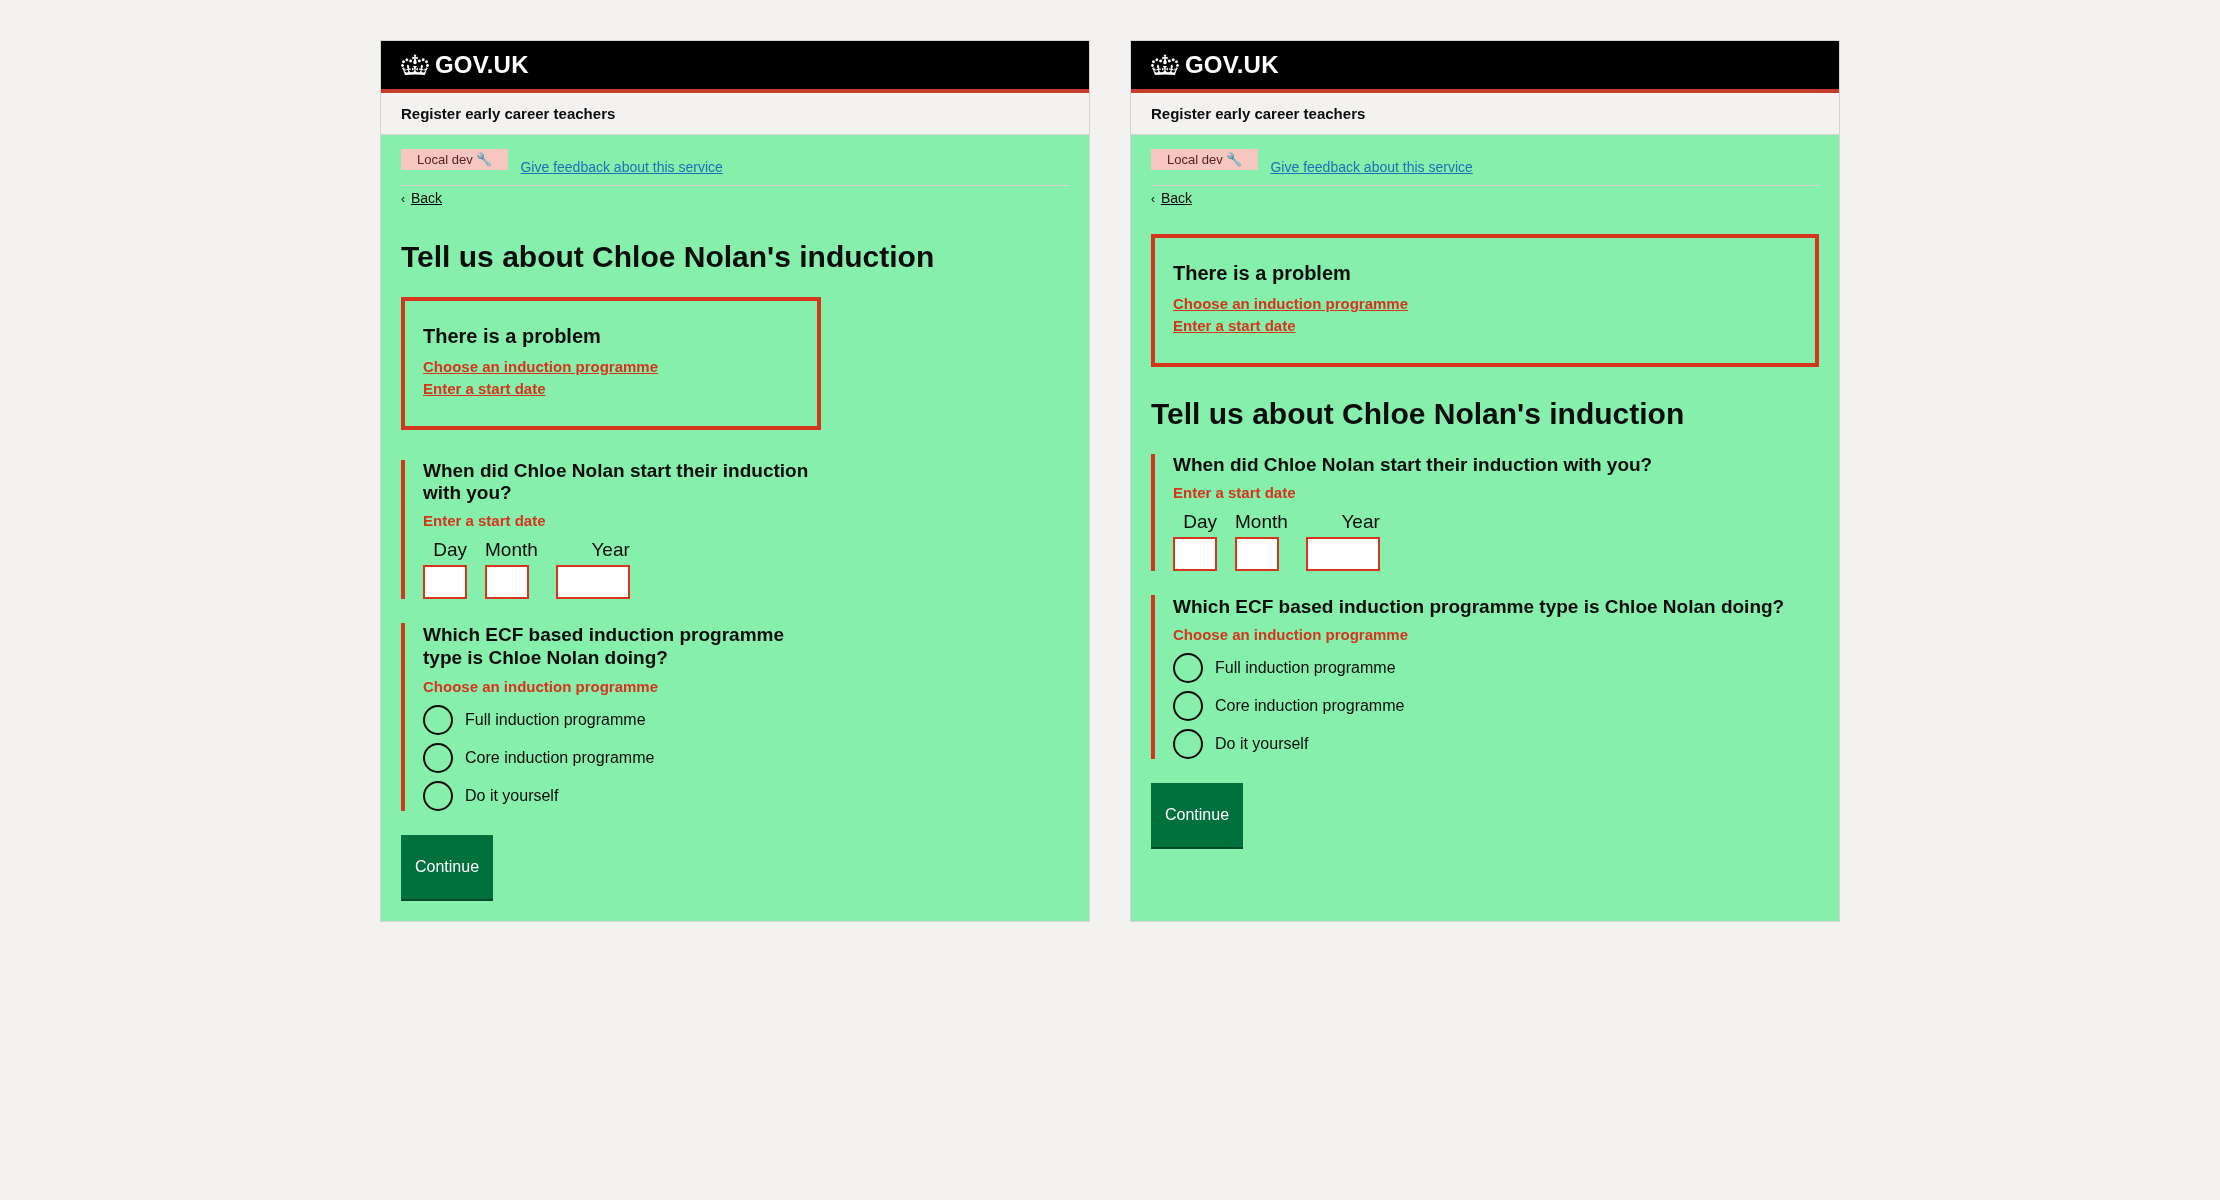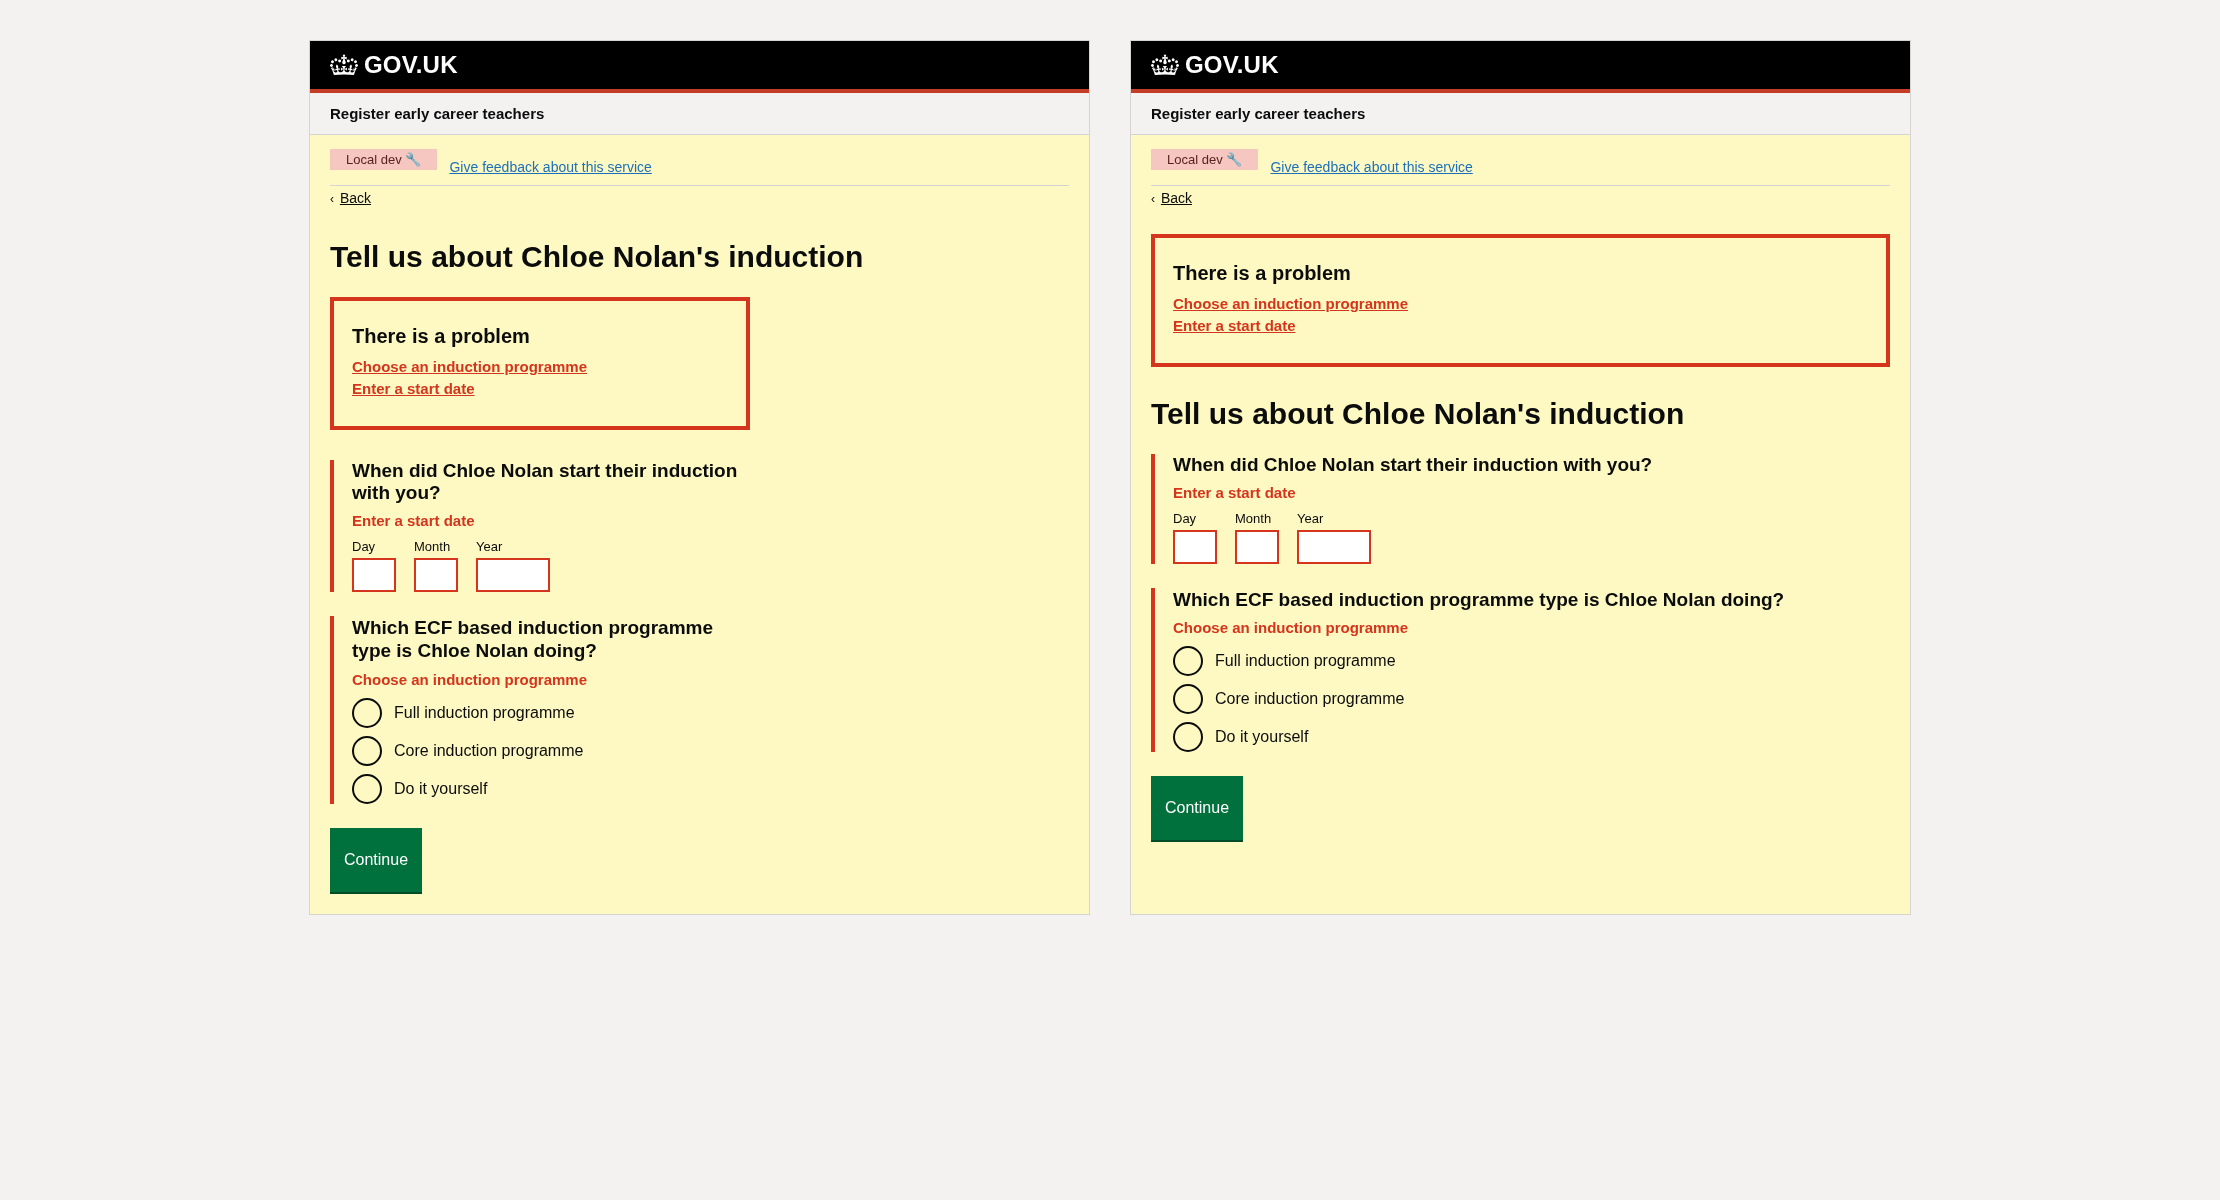--- a/index.html
+++ b/index.html
@@ -10,23 +10,23 @@
     font-family: "Helvetica Neue", Arial, sans-serif;
     color: #0b0c0c;
     font-size: 16px;
   }
   .wrapper {
     display: flex;
     gap: 40px;
     justify-content: center;
   }
   .panel {
-    background: #fef9c3;
+    background: #86efac;
     border: 1px solid #d5d4d3;
-    width: 781px;
+    width: 710px;
     overflow: hidden;
   }
 
   
   .govuk-header {
     background: #000;
     color: #fff;
     padding: 10px 20px;
     display: flex;
     align-items: center;
@@ -136,22 +136,23 @@
     font-size: 15px;
     margin-bottom: 10px;
   }
 
   .date-group {
     display: flex;
     gap: 18px;
   }
   .date-part label {
     display: block;
-    font-size: 13px;
+    font-size: 19px;
     margin-bottom: 4px;
+    text-align: right;
   }
   .date-part input {
     border: 2px solid #d4351c;
     height: 34px;
     font-size: 16px;
     padding: 4px;
   }
   .date-part.day input, .date-part.month input { width: 44px; }
   .date-part.year input { width: 74px; }
 

